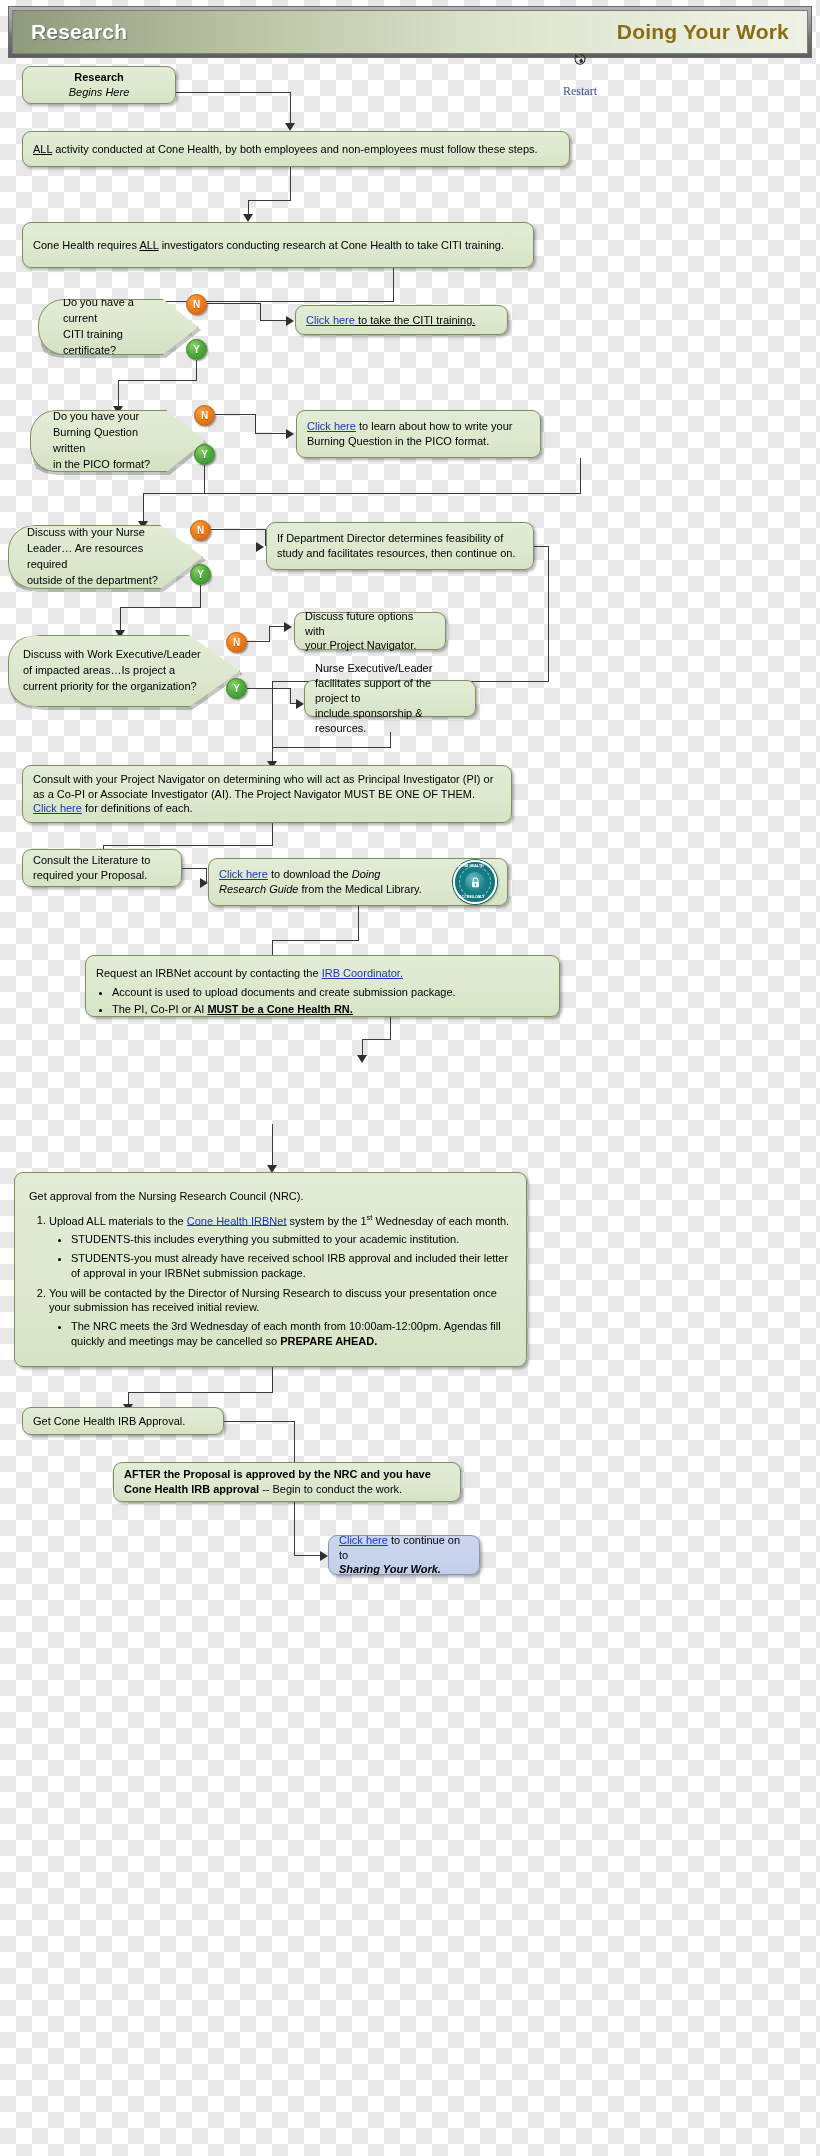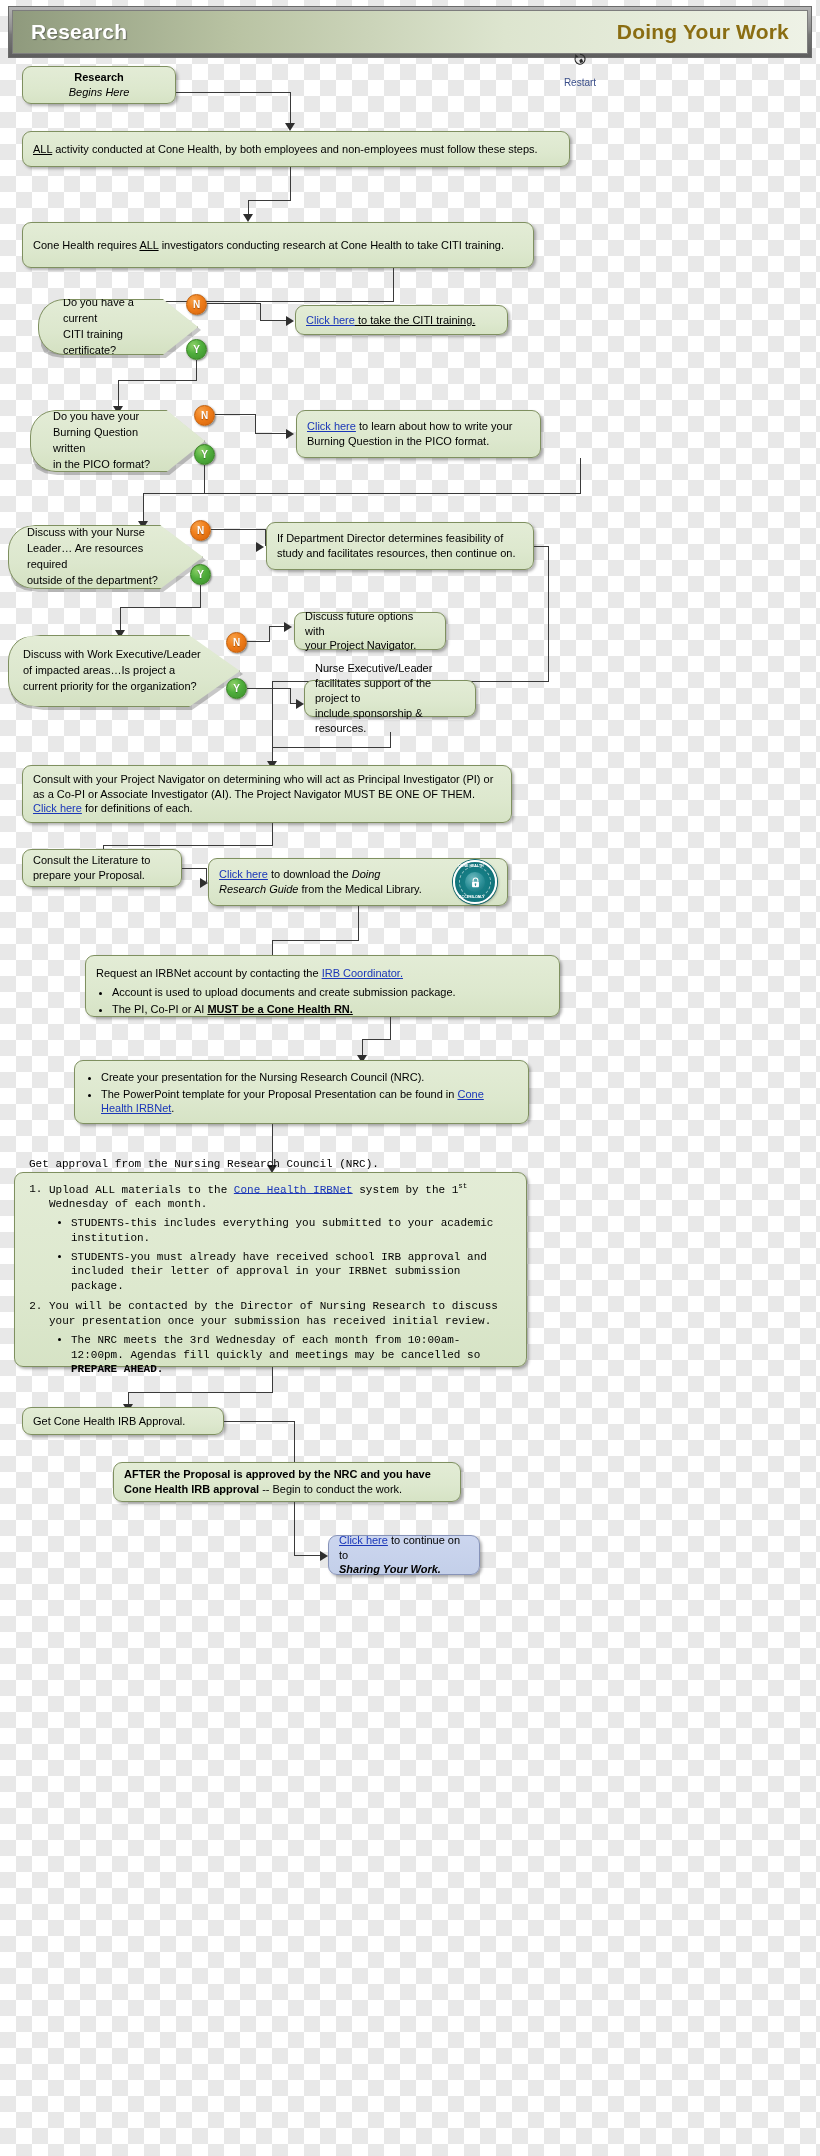--- a/index.html
+++ b/index.html
@@ -43,21 +43,21 @@
     letter-spacing:.2px;
   }
 
   
   .restart{
     position:absolute; left:561px; top:52px; width:38px;
     display:flex; flex-direction:column; align-items:center;
     cursor:pointer;
   }
   .restart .glyph{ width:16px; height:16px; display:block; }
-  .restart .lbl{ font-size:10px; color:#3b4f8a; margin-top:9px; }
+  .restart .lbl{ font-size:12px; color:#3b4f8a; margin-top:16px;font-family:Liberation Serif, serif; }
 
   
   .node{
     position:absolute;
     background: linear-gradient(180deg,#e3ecd6 0%, #dde8ce 60%, #d6e3c5 100%);
     border:1px solid #7f9060;
     border-radius:9px;
     box-shadow: 2px 2px 3px rgba(0,0,0,.30);
     color:#000; font-size:11px; line-height:1.35;
     padding:7px 10px;
@@ -361,21 +361,21 @@
     <div><span class="lnk">Click here</span><span> for definitions of each.</span></div>
   </div>
 
   <div class="ln lnv" style="left:272px; top:823px; height:22px;"></div>
   <div class="ln lnh" style="left:103px; top:845px; width:170px;"></div>
   <div class="ln lnv" style="left:103px; top:845px; height:12px;"></div>
   <div class="arrow" style="left:98px; top:855px;"></div>
 
   <div class="node" style="left:22px; top:849px; width:160px; height:38px;">
     <div>Consult the Literature to</div>
-    <div>prepare your Proposal.</div>
+    <div>required your Proposal.</div>
   </div>
 
   <div class="ln lnh" style="left:182px; top:868px; width:24px;"></div>
   <div class="ln lnv" style="left:206px; top:868px; height:14px;"></div>
   <div class="ln lnh" style="left:206px; top:882px; width:0px;"></div>
   <div class="arrow right" style="left:200px; top:878px;"></div>
 
   <div class="node" style="left:208px; top:858px; width:300px; height:48px; padding-right:52px;">
     <div>
       <span class="lnk">Click here</span><span> to download the </span><span class="i">Doing</span>
@@ -412,31 +412,25 @@
       <li>Account is used to upload documents and create submission package.</li>
       <li><span>The PI, Co-PI or AI </span><span class="bu">MUST be a Cone Health RN.</span></li>
     </ul>
   </div>
 
   <div class="ln lnv" style="left:390px; top:1017px; height:22px;"></div>
   <div class="ln lnh" style="left:362px; top:1039px; width:29px;"></div>
   <div class="ln lnv" style="left:362px; top:1039px; height:18px;"></div>
   <div class="arrow" style="left:357px; top:1055px;"></div>
 
-  <div class="node" style="left:74px; top:1060px; width:455px; height:64px; justify-content:center; padding-left:8px;">
-    <ul class="bl" style="padding-left:18px;">
-      <li>Create your presentation for the Nursing Research Council (NRC).</li>
-      <li><span>The PowerPoint template for your Proposal Presentation can be found in </span><span class="lnk">Cone Health IRBNet</span><span>.</span></li>
-    </ul>
-  </div>
 
   <div class="ln lnv" style="left:272px; top:1124px; height:45px;"></div>
   <div class="arrow" style="left:267px; top:1165px;"></div>
 
-  <div class="node" style="left:14px; top:1172px; width:513px; height:195px; justify-content:center; padding:12px 14px;font-family:Liberation Mono, monospace;">
+  <div class="node" style="left:14px; top:1172px; width:513px; height:195px; justify-content:flex-end; padding:12px 14px;">
     <div>Get approval from the Nursing Research Council (NRC).</div>
     <ol class="nl">
       <li>
         <span>Upload ALL materials to the </span><span class="lnk">Cone Health IRBNet</span><span> system by the 1</span><sup>st</sup><span> Wednesday of each month.</span>
         <ul class="sub">
           <li>STUDENTS-this includes everything you submitted to your academic institution.</li>
           <li>STUDENTS-you must already have received school IRB approval and included their letter of approval in your IRBNet submission package.</li>
         </ul>
       </li>
       <li>

